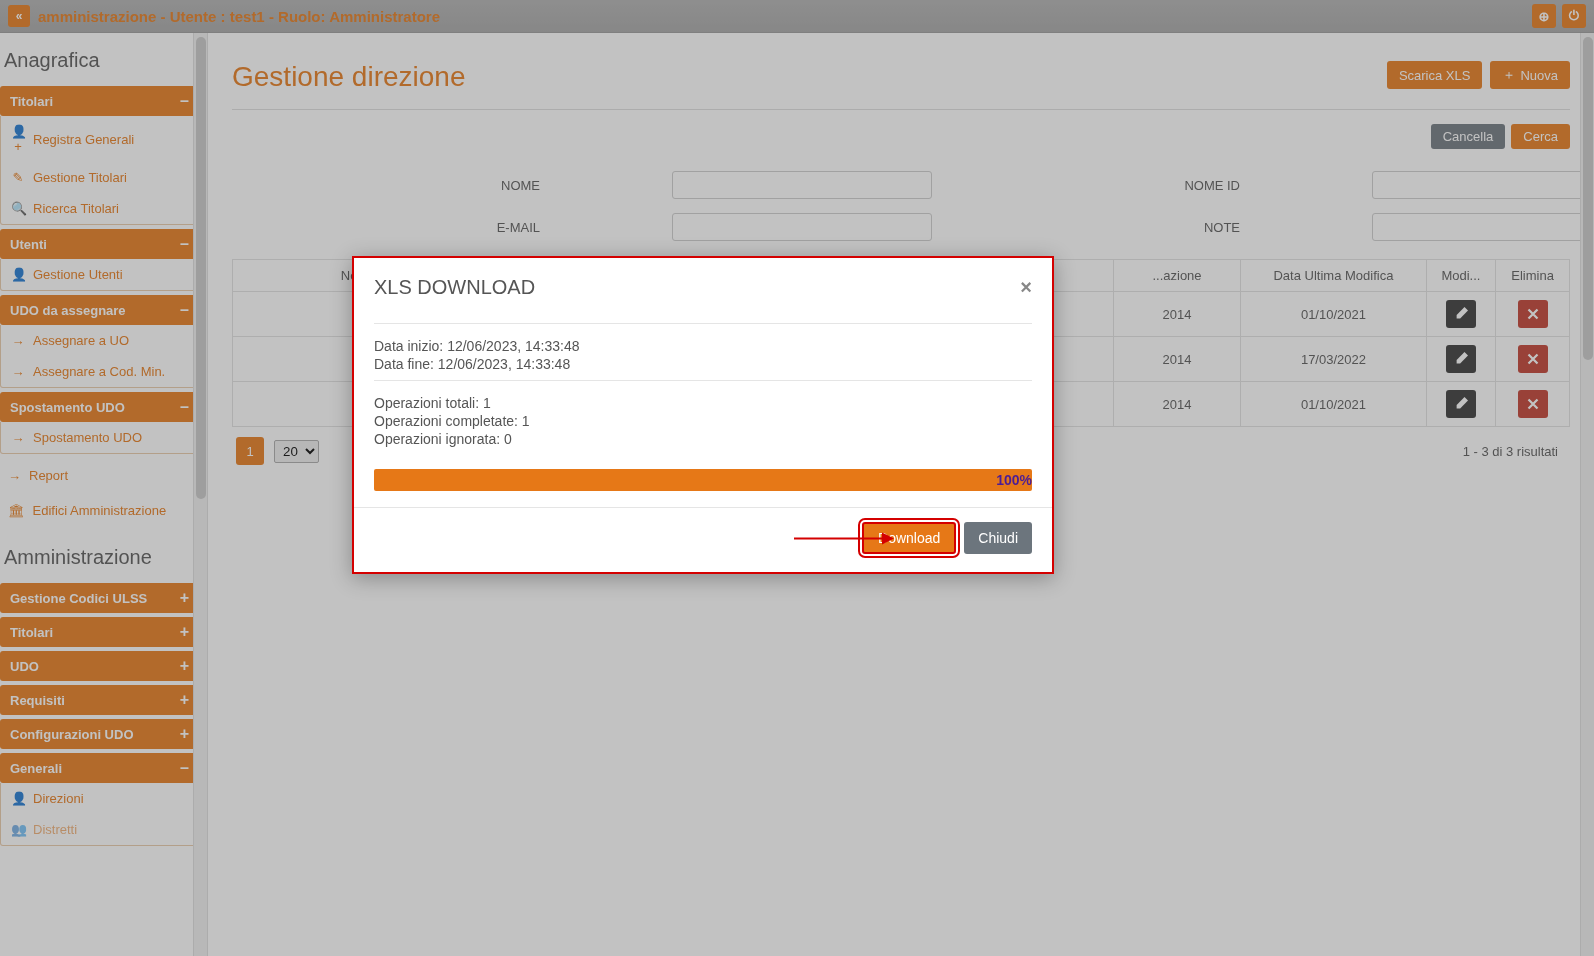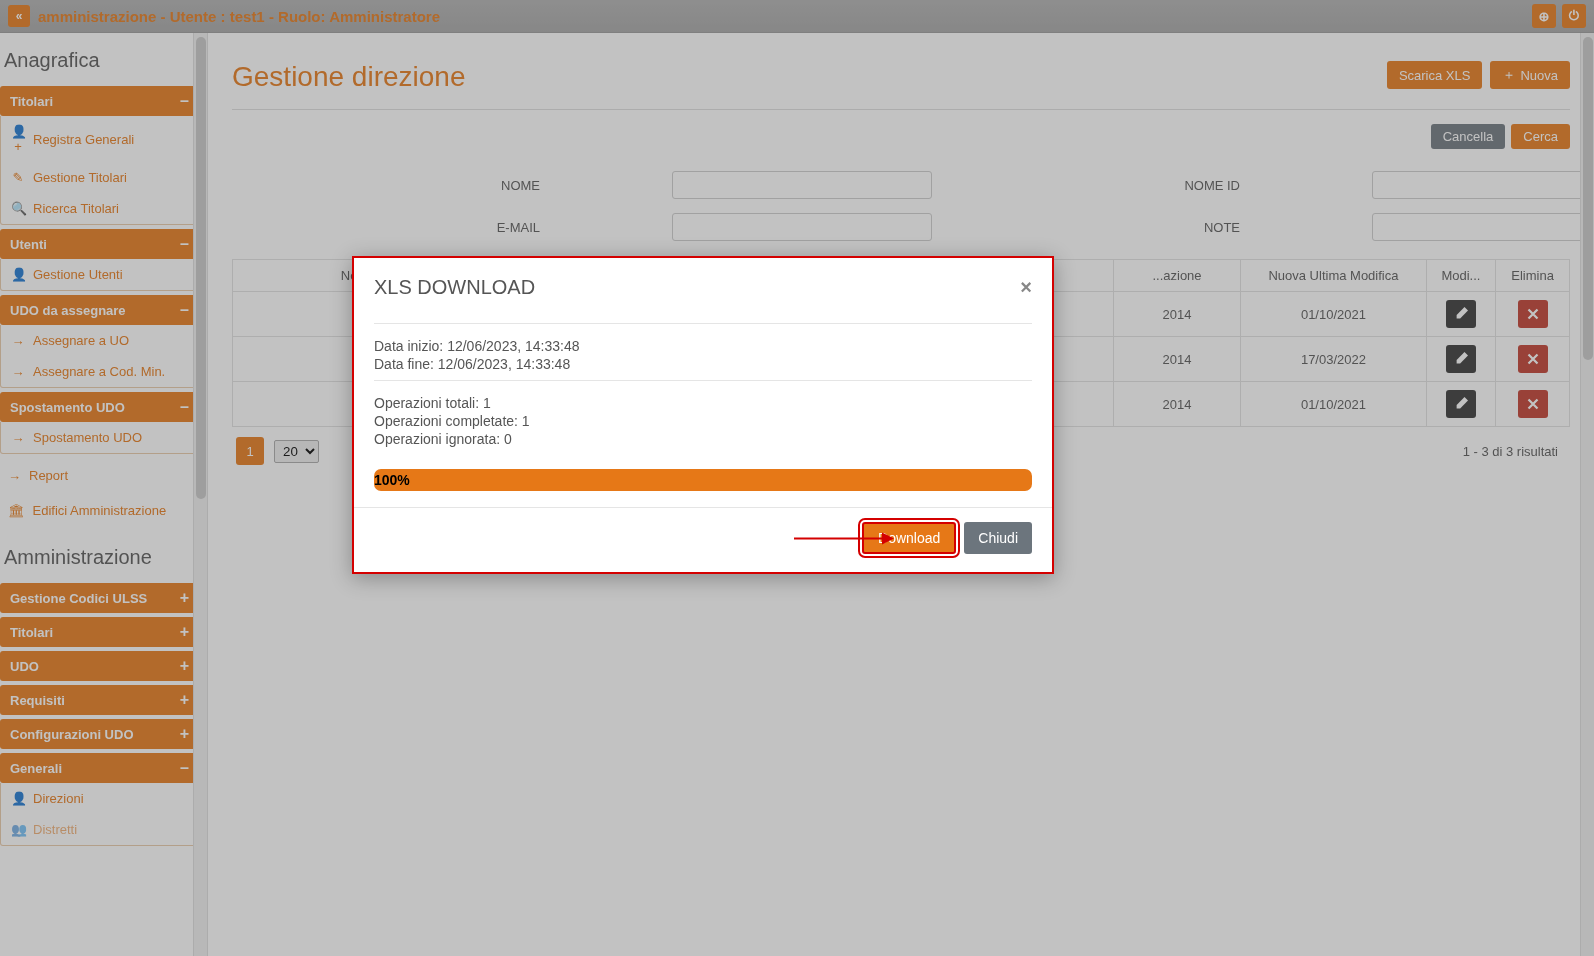--- a/index.html
+++ b/index.html
@@ -206,25 +206,25 @@
     padding: 18px 20px 8px 20px;
     display:flex; justify-content: space-between; align-items:center;
   }
   .modal-head h3 { font-size: 20px; font-weight: normal; color:#555; }
   .modal-close { color:#888; font-size:20px; cursor:pointer; font-weight:bold; }
   .modal-body { padding: 8px 20px 16px 20px; color:#555; font-size:14px; }
   .modal-body hr { border: none; border-top:1px solid #e5e5e5; margin: 8px 0 14px; }
   .modal-body .line { margin: 2px 0; }
   .progress {
     background: #e67817;
-    color: #000000;
-    text-align: left;
+    color: #4c1d95;
+    text-align: right;
     font-weight: bold;
     height: 22px; line-height: 22px;
-    border-radius: 7px;
+    border-radius: 2px;
     margin-top: 22px;
   }
   .modal-foot {
     border-top: 1px solid #e5e5e5;
     padding: 14px 20px 18px;
     display: flex;
     justify-content: flex-end;
     gap: 8px;
     align-items: center;
     position: relative;
@@ -427,21 +427,21 @@
       <label>NOTE</label>
       <input style="">
     </div>
 
     <table class="data">
       <thead>
         <tr>
           <th style="width:220px">Nom...</th>
           <th style="width:540px;border-left:none;border-right:none;"></th>
           <th style="width:110px">...azione</th>
-          <th style="width:160px">Nuova Ultima Modifica</th>
+          <th style="width:160px">Data Ultima Modifica</th>
           <th style="width:60px">Modi...</th>
           <th style="width:60px">Elimina</th>
         </tr>
       </thead>
       <tbody>
         <tr>
           <td style="text-align:right;padding-right:4px;">Sanitario e S</td>
           <td></td>
           <td>2014</td>
           <td>01/10/2021</td>

